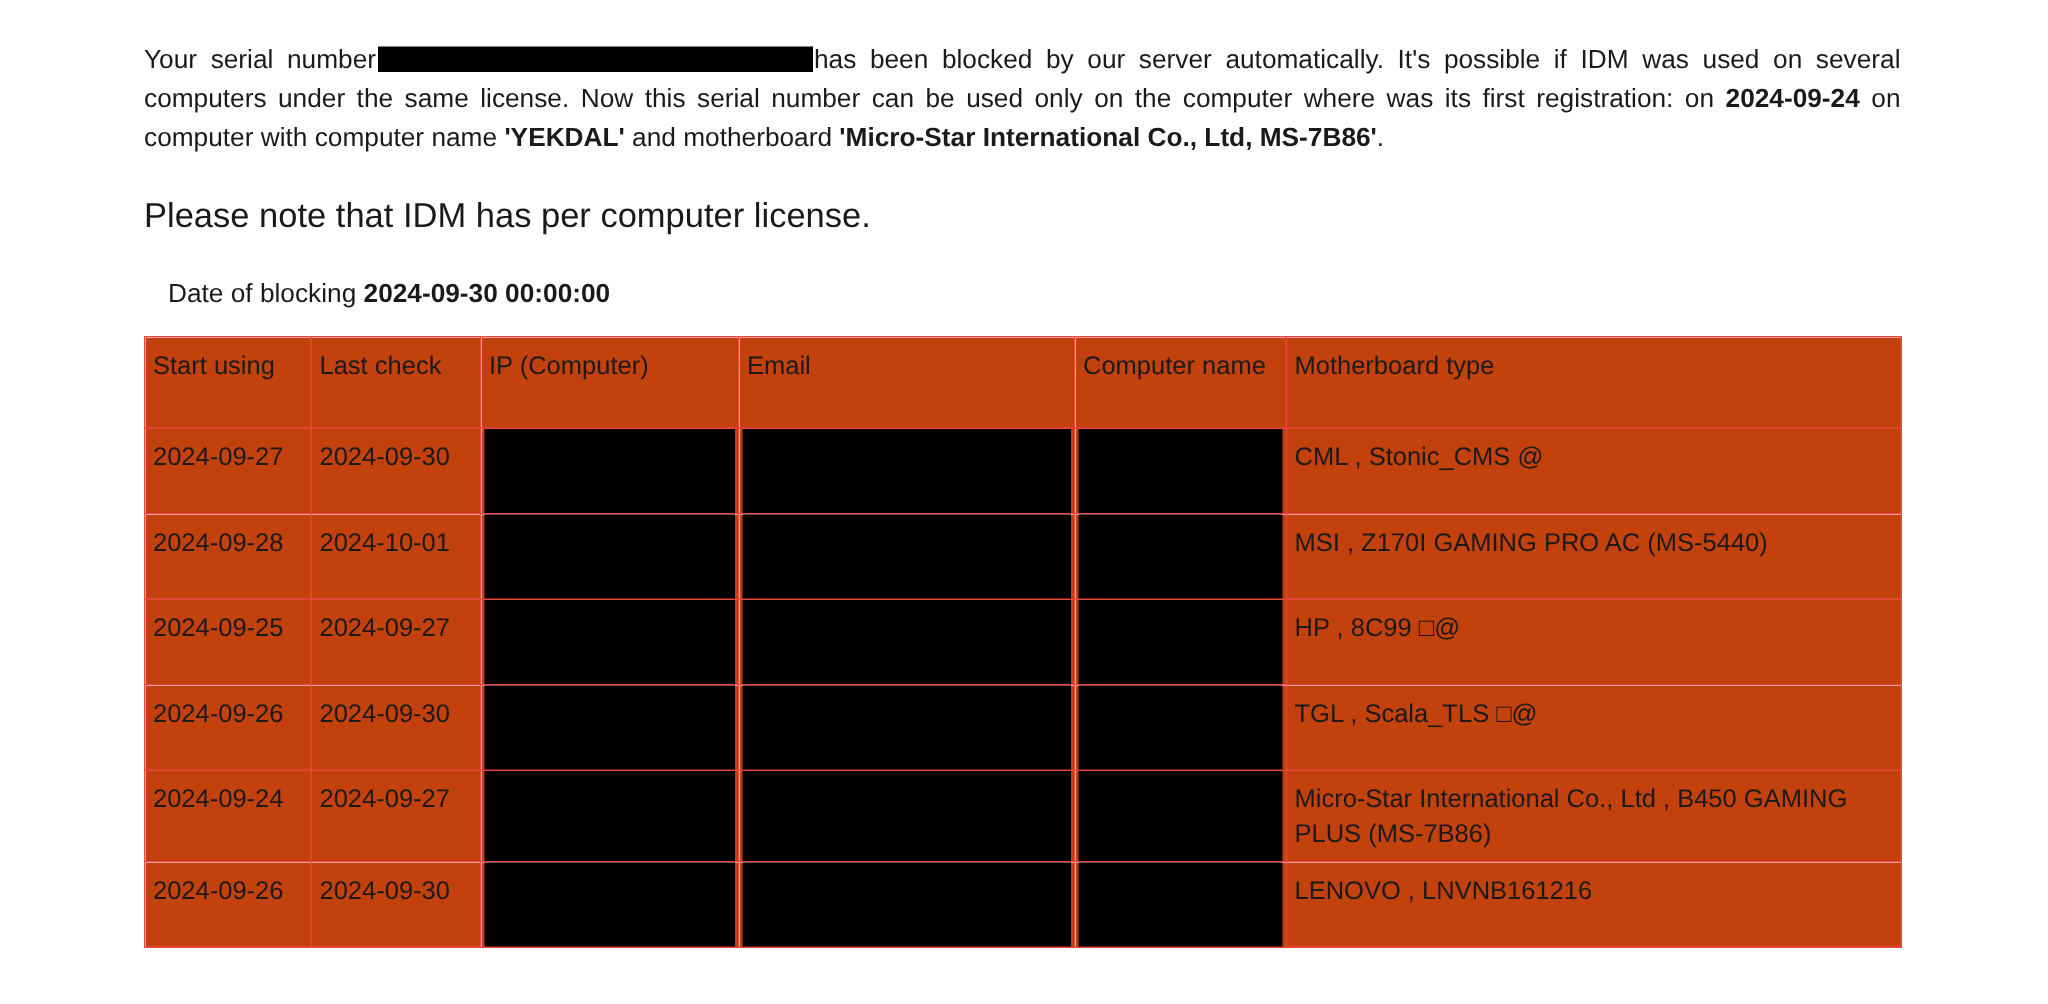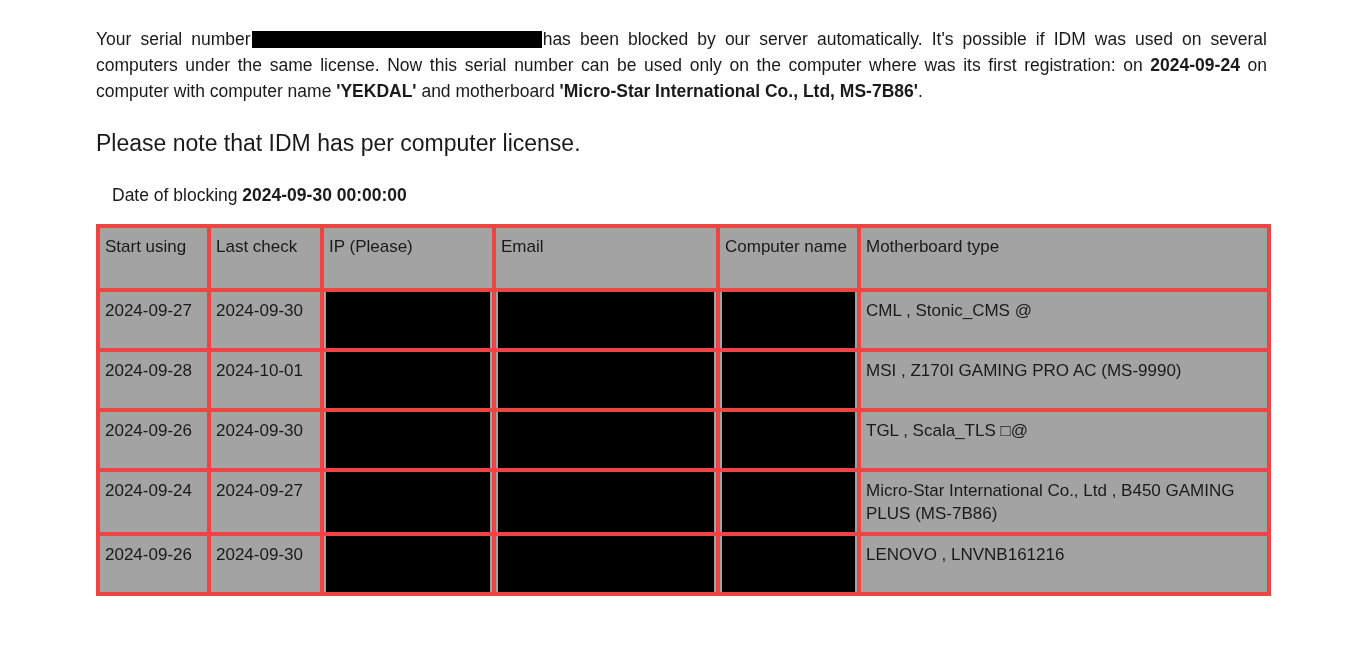--- a/index.html
+++ b/index.html
@@ -58,28 +58,28 @@
     width: 290px;
     margin: 0 1px;
   }
   table.used {
     border-collapse: collapse;
     width: 1171px;
     table-layout: fixed;
     margin-top: 2px;
   }
   table.used th, table.used td {
-    border: 4px solid #ef4444;
+    border: 1px solid #ef4444;
     font-size: 17px;
     font-weight: normal;
     text-align: left;
     vertical-align: top;
     padding: 7px 6px 7px 5px;
     line-height: 23px;
-    background: #a3a3a3;
+    background: #c2410c;
     overflow: hidden;
   }
   table.used th {
     height: 46px;
   }
   table.used td {
     height: 42px;
   }
   col.c-start { width: 111px; }
   col.c-last  { width: 113px; }
@@ -128,21 +128,21 @@
       <col class="c-last">
       <col class="c-ip">
       <col class="c-email">
       <col class="c-comp">
       <col class="c-mb">
     </colgroup>
     <thead>
       <tr>
         <th>Start using</th>
         <th>Last check</th>
-        <th>IP (Please)</th>
+        <th>IP (Computer)</th>
         <th>Email</th>
         <th>Computer name</th>
         <th>Motherboard type</th>
       </tr>
     </thead>
     <tbody>
       <tr>
         <td>2024-09-27</td>
         <td>2024-09-30</td>
         <td class="redacted">
@@ -161,21 +161,35 @@
         <td>2024-10-01</td>
         <td class="redacted">
             <span class="bar"></span>
           </td>
         <td class="redacted">
             <span class="bar"></span>
           </td>
         <td class="redacted">
             <span class="bar"></span>
           </td>
-        <td class="mb">MSI , Z170I GAMING PRO AC (MS-9990)</td>
+        <td class="mb">MSI , Z170I GAMING PRO AC (MS-5440)</td>
+      </tr>
+      <tr>
+        <td>2024-09-25</td>
+        <td>2024-09-27</td>
+        <td class="redacted">
+            <span class="bar"></span>
+          </td>
+        <td class="redacted">
+            <span class="bar"></span>
+          </td>
+        <td class="redacted">
+            <span class="bar"></span>
+          </td>
+        <td class="mb">HP , 8C99 □@</td>
       </tr>
       <tr>
         <td>2024-09-26</td>
         <td>2024-09-30</td>
         <td class="redacted">
             <span class="bar"></span>
           </td>
         <td class="redacted">
             <span class="bar"></span>
           </td>

